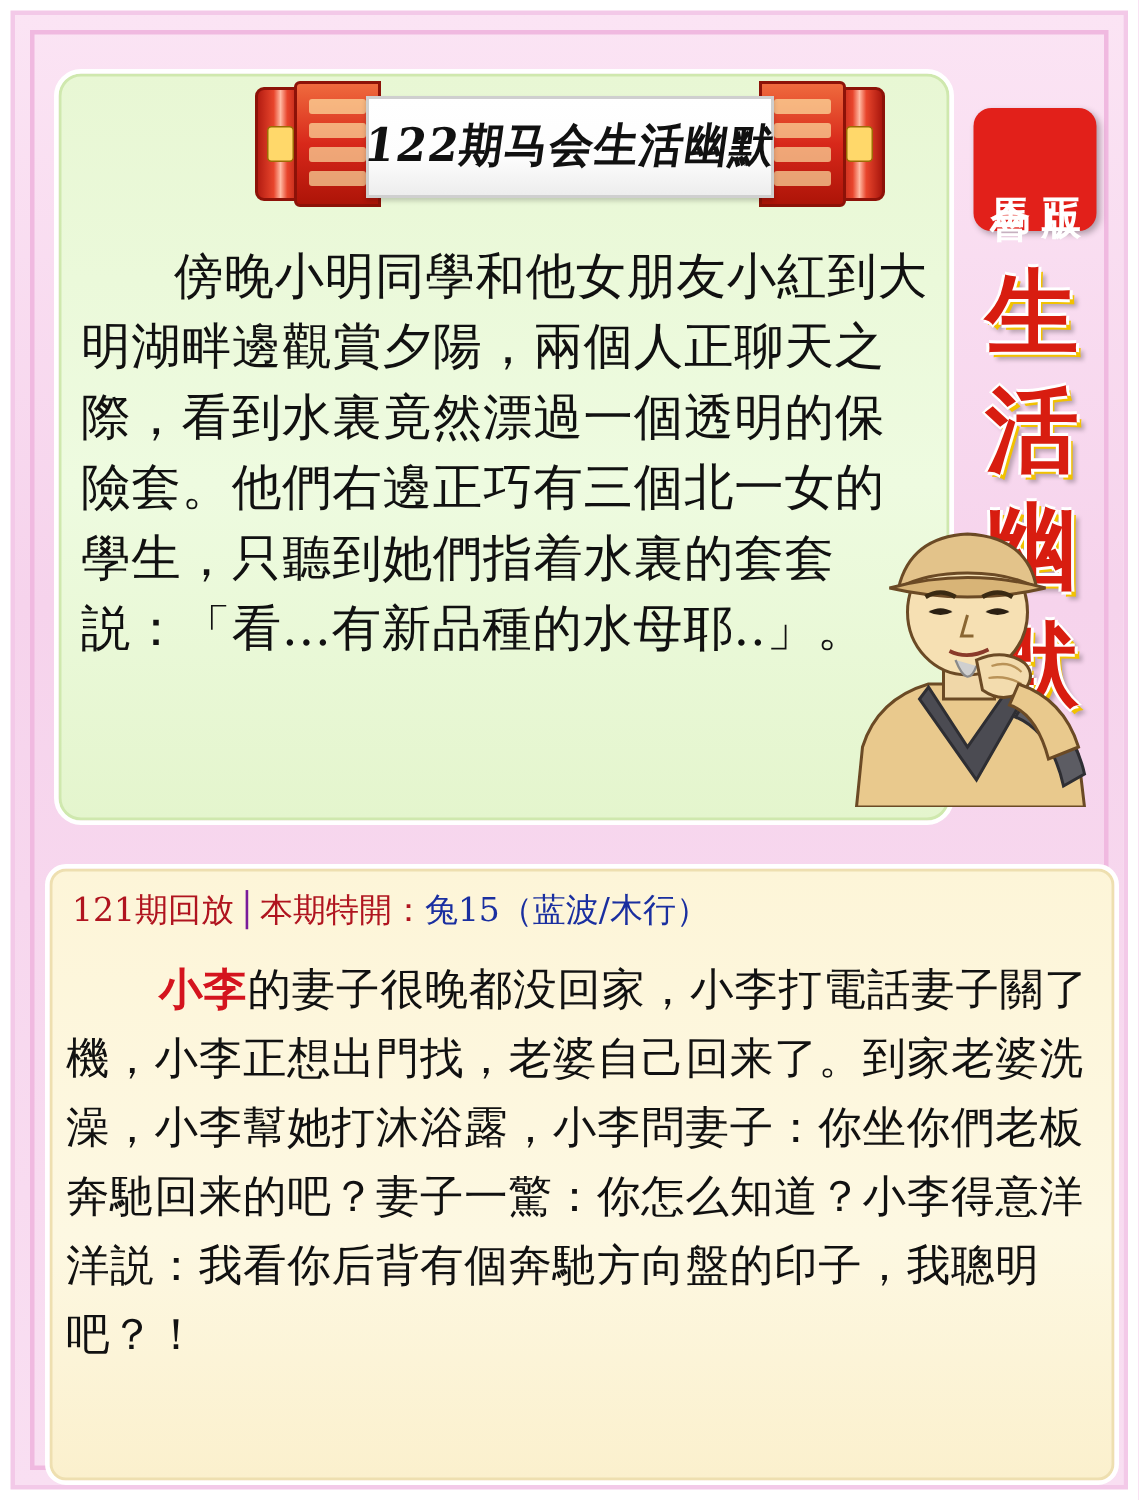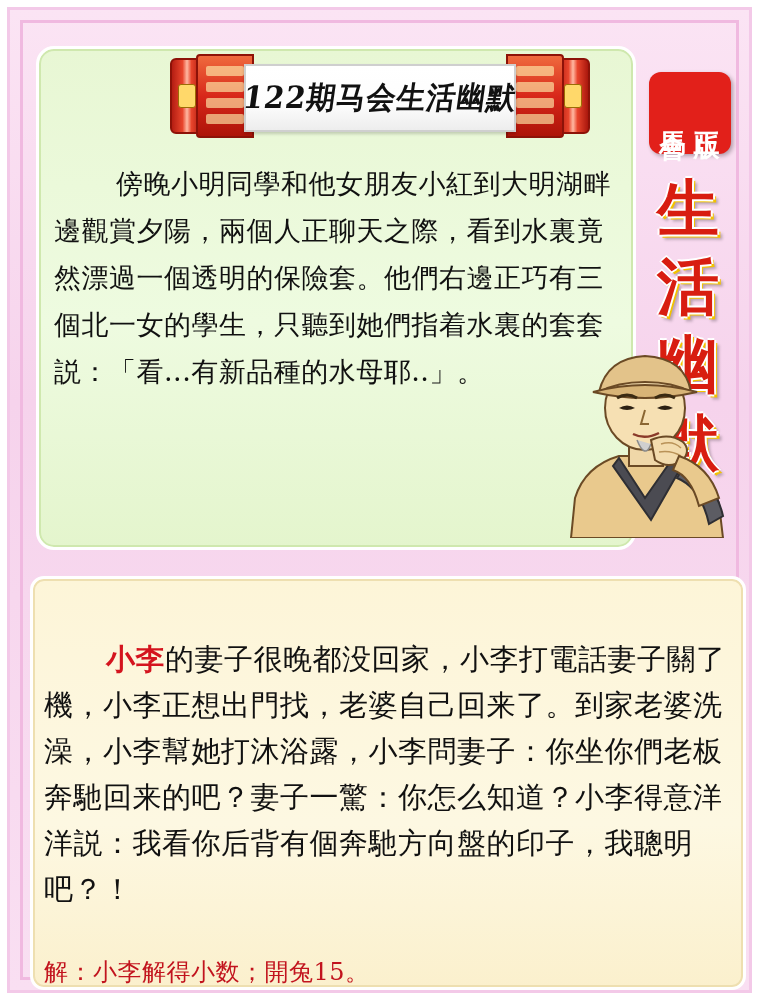--- a/index.html
+++ b/index.html
@@ -119,21 +119,21 @@
     white-space: nowrap;
   }
 
   
   .top-text {
     position: absolute;
     left: 44px;
     top: 150px;
     width: 568px;
     font-family: "DejaVu Serif", serif;
-    font-size: 27px;
+    font-size: 33px;
     line-height: 47px;
     color: #111111;
     text-indent: 62px;
     letter-spacing: 0.5px;
   }
 
   
   .vertical-title {
     position: absolute;
     right: 14px;
@@ -328,17 +328,19 @@
       <path d="M118 92 Q136 84 150 94 Q158 102 150 112 Q136 122 122 112 Z" fill="#f3dcae" stroke="#6b4a25" stroke-width="2"></path>
       <path d="M128 96 Q140 92 148 100" stroke="#b99257" stroke-width="1.5" fill="none"></path>
       <path d="M126 104 Q138 102 148 108" stroke="#b99257" stroke-width="1.5" fill="none"></path>
 
       <path d="M146 108 Q176 118 186 150 L166 158 Q158 128 140 122 Z" fill="#e9c98d" stroke="#6b4a25" stroke-width="2"></path>
     </svg>
   </div>
 
   <div class="bottom-panel"></div>
 
+  <div class="recap-line">
+    <span>121期回放</span><span class="sep">│</span><span>本期特開：</span><span class="blue">兔15（蓝波/木行）</span>
+  </div>
 
   <div class="bottom-text"><span class="hl">小李</span><span>的妻子很晚都没回家，小李打電話妻子關了機，小李正想出門找，老婆自己回来了。到家老婆洗澡，小李幫她打沐浴露，小李問妻子：你坐你們老板奔馳回来的吧？妻子一驚：你怎么知道？小李得意洋洋説：我看你后背有個奔馳方向盤的印子，我聰明吧？！</span></div>
 
-  <div class="answer-line">解：小李解得小数；開兔15。</div>
 </div>
 
 </body></html>

